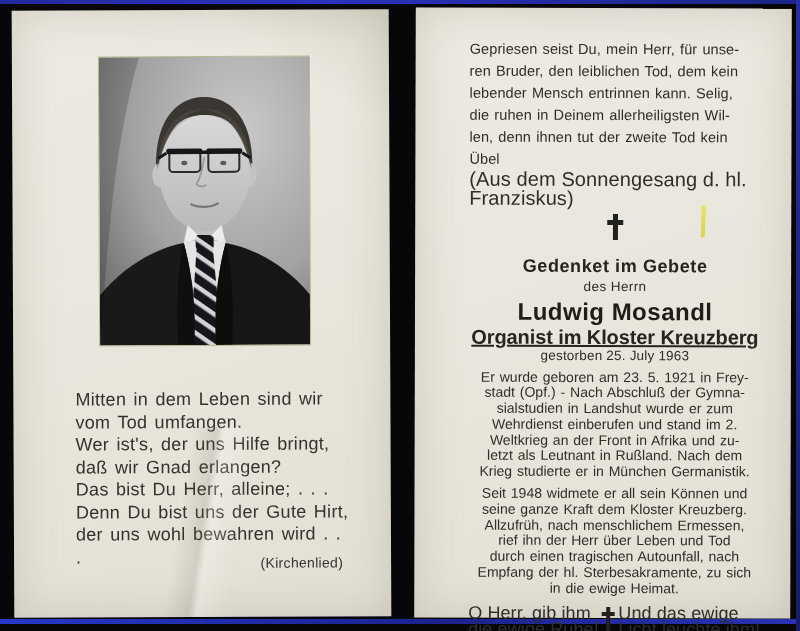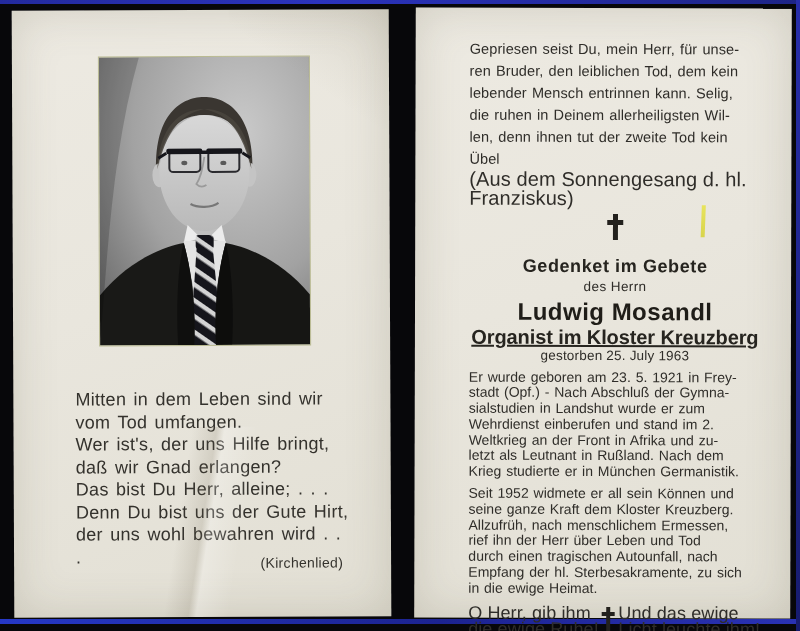--- a/index.html
+++ b/index.html
@@ -72,21 +72,21 @@
   .cross-small .h { top:5px; width:13px; height:4px; }
 
   .center { text-align:center; }
   .gedenket  { margin-top:16px; font-size:18px; font-weight:bold; letter-spacing:0.6px; color:#26241f; }
   .des-herrn { margin-top:2px; font-size:13.5px; letter-spacing:0.4px; }
   .name      { margin-top:4px; font-size:24px; font-weight:bold; letter-spacing:0.5px; color:#1f1d18; }
   .sub-line  { font-size:20px; font-weight:bold; letter-spacing:-0.1px; color:#26241f; line-height:17.5px;text-decoration:underline; }
   .sub-line.first { margin-top:3px; }
   .gestorben { margin-top:1px; font-size:13.5px; letter-spacing:0.2px; }
 
-  .bio { margin-top:7px; font-size:14px; line-height:15.8px; letter-spacing:0; word-spacing:1px; }
+  .bio { margin-top:7px; font-size:14px; line-height:15.8px; letter-spacing:0; word-spacing:1px;text-align:center; }
   .bio-2 { margin-top:6px; }
 
   .closing-row { margin-top:8px; display:flex; justify-content:space-between; align-items:flex-start; }
   .closing-col { font-size:18px; line-height:16.5px; letter-spacing:0.1px; }
   .closing-line { margin-top:2px; font-size:15px; letter-spacing:0.4px; word-spacing:2.5px; }
 
   .artifact {
     position:absolute; right:86px; top:197px; width:4px; height:32px;
     background:linear-gradient(180deg,#e8e44e,#d6d23c); transform:rotate(2deg);
     opacity:0.9; pointer-events:none;
@@ -190,21 +190,21 @@
     <div class="sub-line first center">Organist im Kloster Kreuzberg</div>
     <div class="gestorben center">gestorben 25. July 1963</div>
 
     <div class="bio ml">Er wurde geboren am 23. 5. 1921 in Frey-
 stadt (Opf.) - Nach Abschluß der Gymna-
 sialstudien in Landshut wurde er zum
 Wehrdienst einberufen und stand im 2.
 Weltkrieg an der Front in Afrika und zu-
 letzt als Leutnant in Rußland. Nach dem
 Krieg studierte er in München Germanistik.</div>
-    <div class="bio bio-2 ml">Seit 1952 widmete er all sein Können und
+    <div class="bio bio-2 ml">Seit 1948 widmete er all sein Können und
 seine ganze Kraft dem Kloster Kreuzberg.
 Allzufrüh, nach menschlichem Ermessen,
 rief ihn der Herr über Leben und Tod
 durch einen tragischen Autounfall, nach
 Empfang der hl. Sterbesakramente, zu sich
 in die ewige Heimat.</div>
 
     <div class="closing-row">
       <div class="closing-col ml">O Herr, gib ihm
 die ewige Ruhe!</div>

